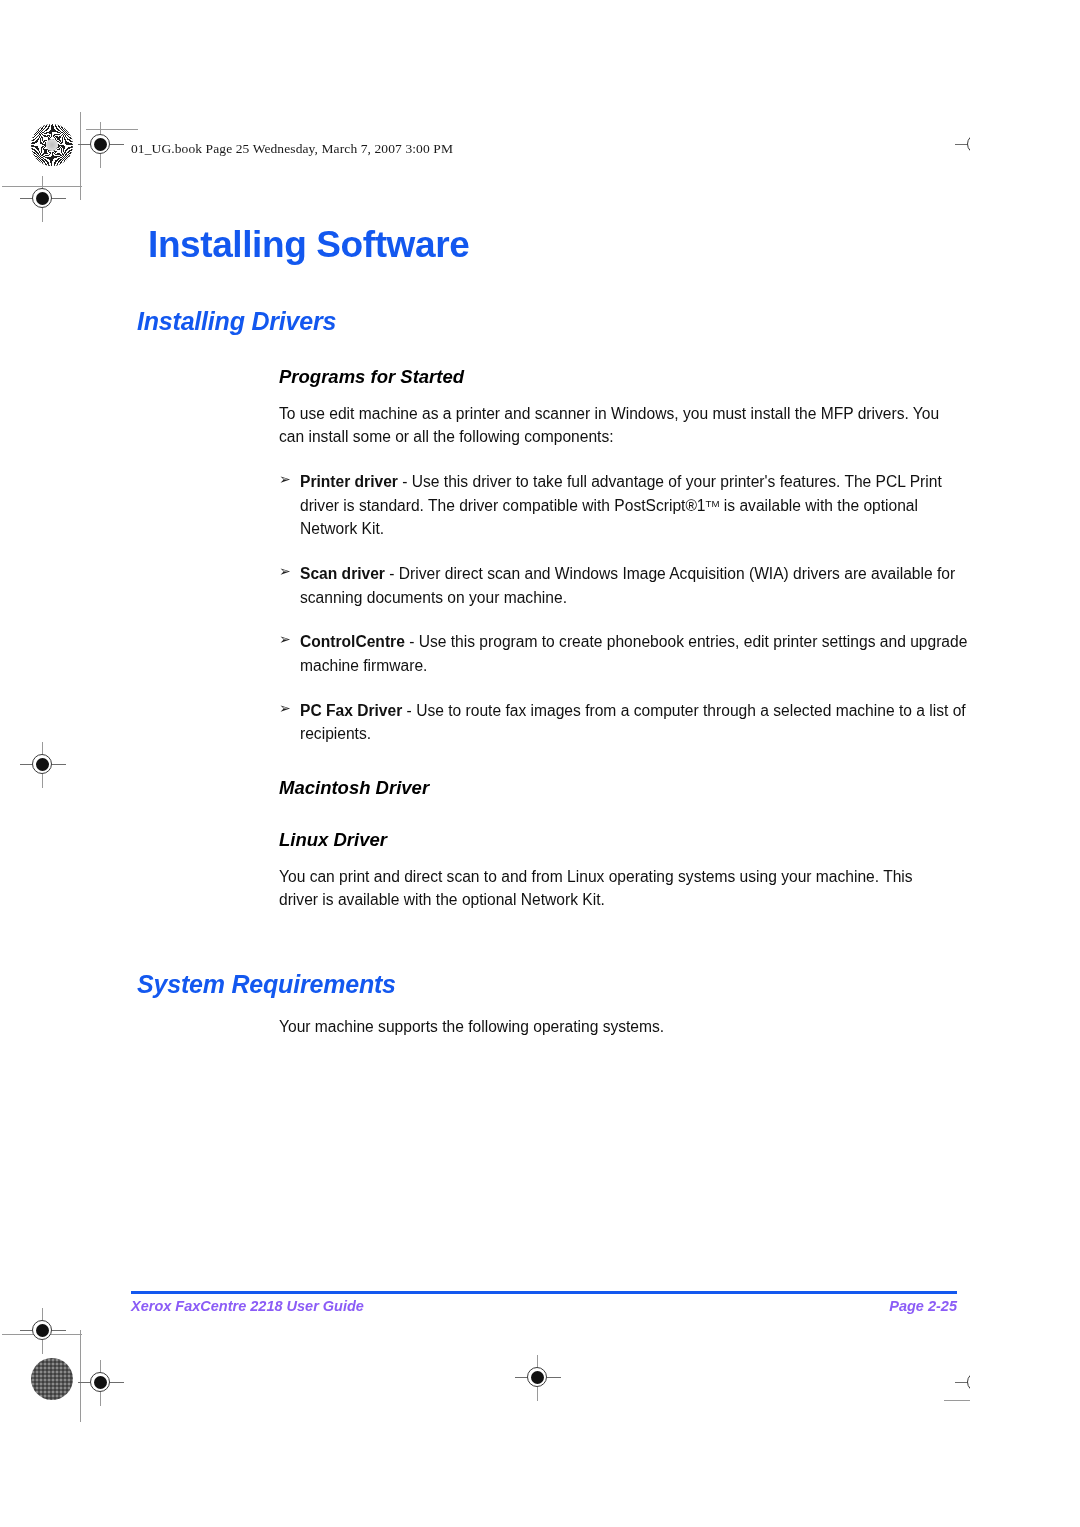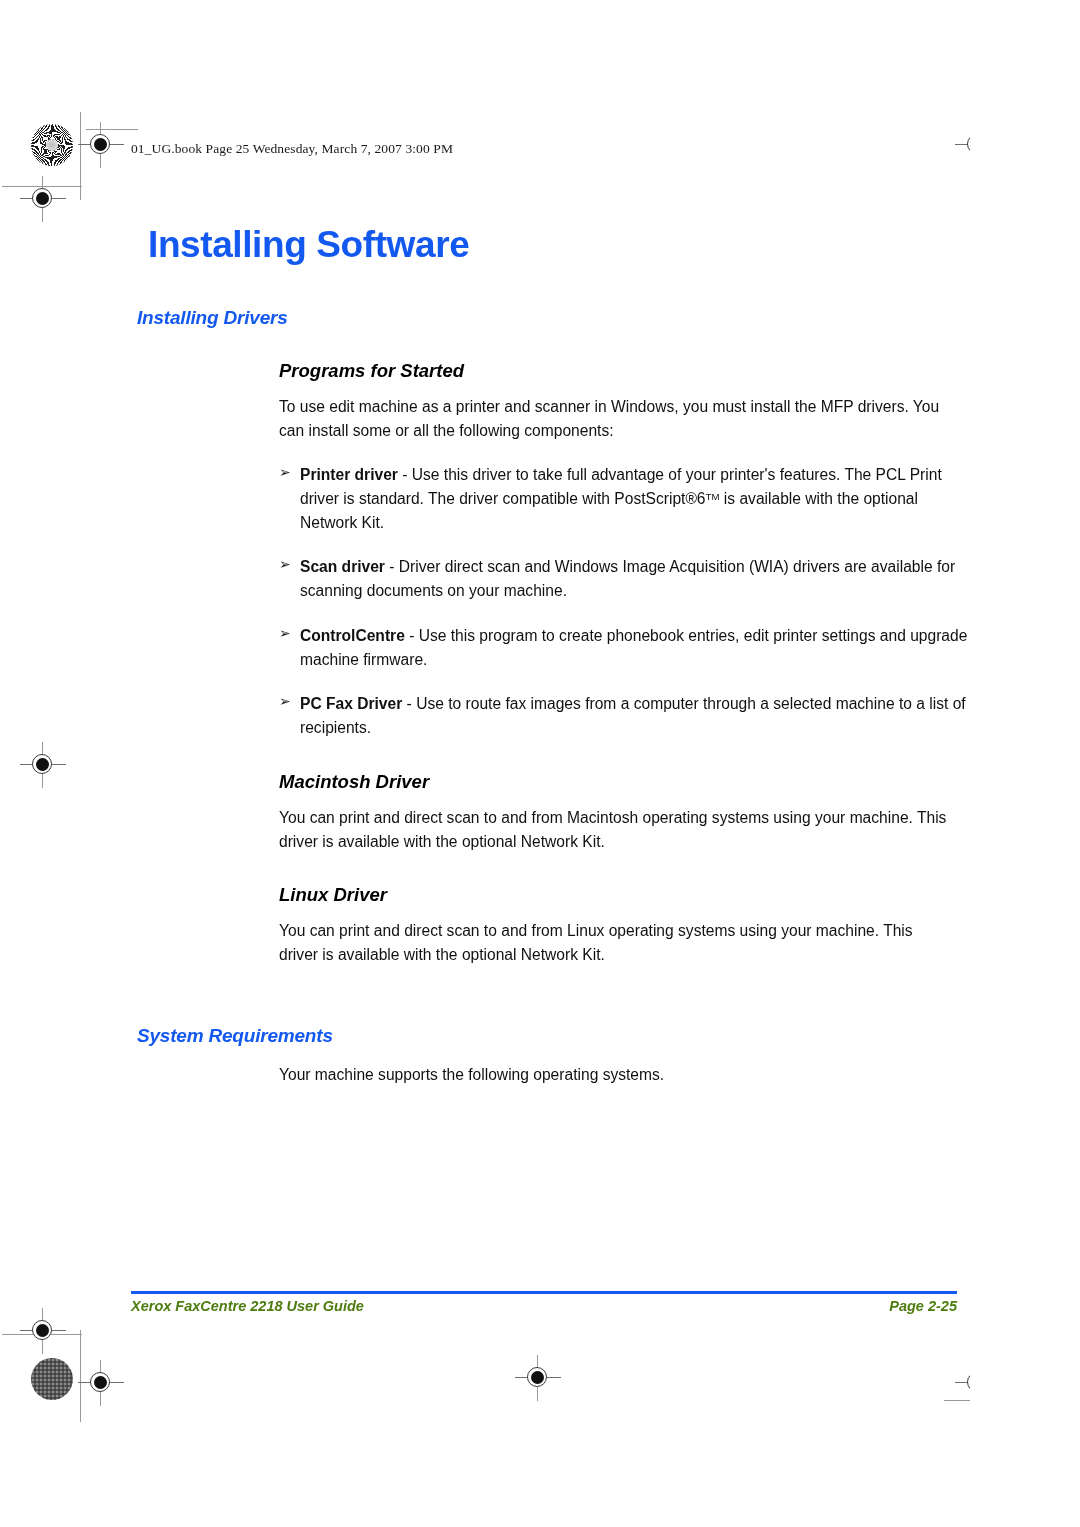--- a/index.html
+++ b/index.html
@@ -114,21 +114,21 @@
   .h1 {
     font-size: 37px;
     font-weight: bold;
     color: #1358ef;
     letter-spacing: -0.4px;
     margin: 0 0 0 17px;
     line-height: 1.05;
   }
 
   .h2 {
-    font-size: 19px;
+    font-size: 25px;
     font-weight: bold;
     font-style: italic;
     color: #1358ef;
     letter-spacing: -0.2px;
     margin: 43px 0 0 6px;
     line-height: 1.1;
   }
   .h2.spaced { margin-top: 59px; }
 
   .h3 {
@@ -209,21 +209,21 @@
     position: absolute;
     left: 131px;
     top: 1298px;
     width: 826px;
     display: flex;
     justify-content: space-between;
     align-items: baseline;
     font-size: 14.5px;
     font-style: italic;
     font-weight: bold;
-    color: #4d7c0f;
+    color: #8b5cf6;
   }
 </style>
 </head>
 <body>
 
 <div id="page">
 
   <div class="crop-line v" style="left:80px; top:112px; height:88px;"></div>
   <div class="crop-line h" style="left:2px; top:186px; width:80px;"></div>
   <div class="crop-line v" style="left:80px; top:1330px; height:92px;"></div>
@@ -320,38 +320,37 @@
 
     <h2 class="h2">Installing Drivers</h2>
 
     <h3 class="h3">Programs for Started</h3>
 
     <p class="body">To use edit machine as a printer and scanner in Windows, you must install the MFP drivers. You can install some or all the following components:</p>
 
     <ul class="bullet-list">
       <li>
         <span class="marker">➢</span>
-        <b>Printer driver</b><span> - Use this driver to take full advantage of your printer's features. The PCL Print driver is standard. The driver compatible with PostScript®6</span><sup>TM</sup><span> is available with the optional Network Kit.</span>
+        <b>Printer driver</b><span> - Use this driver to take full advantage of your printer's features. The PCL Print driver is standard. The driver compatible with PostScript®1</span><sup>TM</sup><span> is available with the optional Network Kit.</span>
       </li>
       <li>
         <span class="marker">➢</span>
         <b>Scan driver</b><span> - Driver direct scan and Windows Image Acquisition (WIA) drivers are available for scanning documents on your machine.</span>
       </li>
       <li>
         <span class="marker">➢</span>
         <b>ControlCentre</b><span> - Use this program to create phonebook entries, edit printer settings and upgrade machine firmware.</span>
       </li>
       <li>
         <span class="marker">➢</span>
         <b>PC Fax Driver</b><span> - Use to route fax images from a computer through a selected machine to a list of recipients.</span>
       </li>
     </ul>
 
     <h3 class="h3">Macintosh Driver</h3>
-    <p class="body">You can print and direct scan to and from Macintosh operating systems using your machine. This driver is available with the optional Network Kit.</p>
 
     <h3 class="h3">Linux Driver</h3>
     <p class="body">You can print and direct scan to and from Linux operating systems using your machine. This driver is available with the optional Network Kit.</p>
 
     <h2 class="h2 spaced">System Requirements</h2>
     <p class="body tight">Your machine supports the following operating systems.</p>
 
   </div>
 
   <div class="footer-rule"></div>

